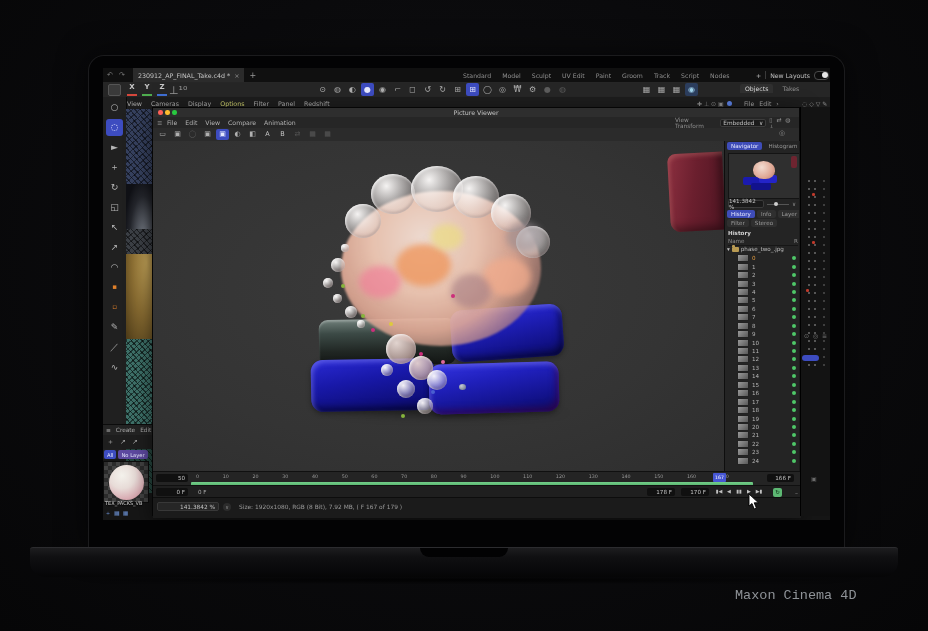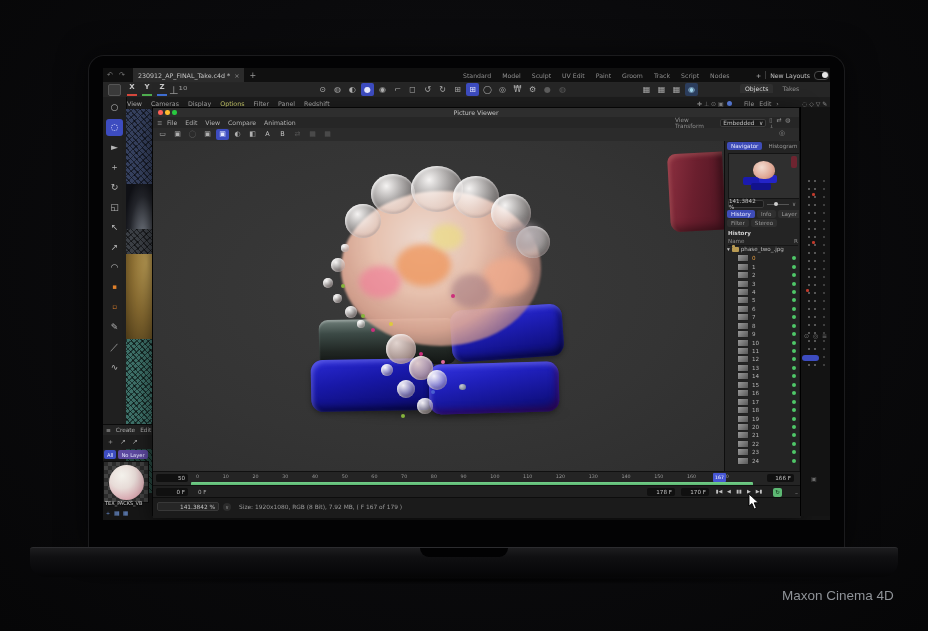--- a/index.html
+++ b/index.html
@@ -8,21 +8,21 @@
     font-family:"DejaVu Sans",sans-serif;color:#b8b8b8;}
 
   
   .screen{position:absolute;left:88px;top:55px;width:755px;height:492px;background:#030304;
     border:1px solid #1b1b1d;border-bottom:none;border-radius:16px 16px 0 0;box-shadow:0 0 30px rgba(0,0,0,.6);}
   .base{position:absolute;left:30px;top:547px;width:868px;height:29px;
     background:linear-gradient(180deg,#1d1d1f 0%,#101012 30%,#08080a 80%,#050506 100%);
     border-radius:3px 3px 15px 15px;border-top:1px solid #2c2c2f;}
   .notch{position:absolute;left:50%;top:0;transform:translateX(-50%);width:88px;height:9px;background:#020203;border-radius:0 0 9px 9px;}
   .base-shadow{position:absolute;left:60px;top:576px;width:808px;height:8px;background:radial-gradient(ellipse at center,rgba(0,0,0,.8),transparent 70%);}
-  .caption{position:absolute;left:735px;top:588px;font-family:Liberation Sans, sans-serif;font-size:13.5px;color:#8f9398;margin-left:47px;}
+  .caption{position:absolute;left:735px;top:588px;font-family:Liberation Mono, monospace;font-size:13.5px;color:#8f9398;}
 
   
   .ui{position:absolute;left:103px;top:68px;width:727px;height:452px;background:#161616;overflow:hidden;font-size:6.5px;}
 
   
   .tabbar{position:absolute;left:0;top:0;width:727px;height:14px;background:#101010;display:flex;align-items:center;}
   .navarrows{margin-left:4px;color:#7d7d7d;font-size:7px;letter-spacing:2px;}
   .doctab{margin-left:6px;background:#2b2b2b;height:14px;display:flex;align-items:center;padding:0 5px;color:#c6c6c6;font-size:6.3px;gap:4px;}
   .doctab .x{color:#8a8a8a;}
   .tabplus{margin-left:5px;color:#9a9a9a;font-size:8px;}

